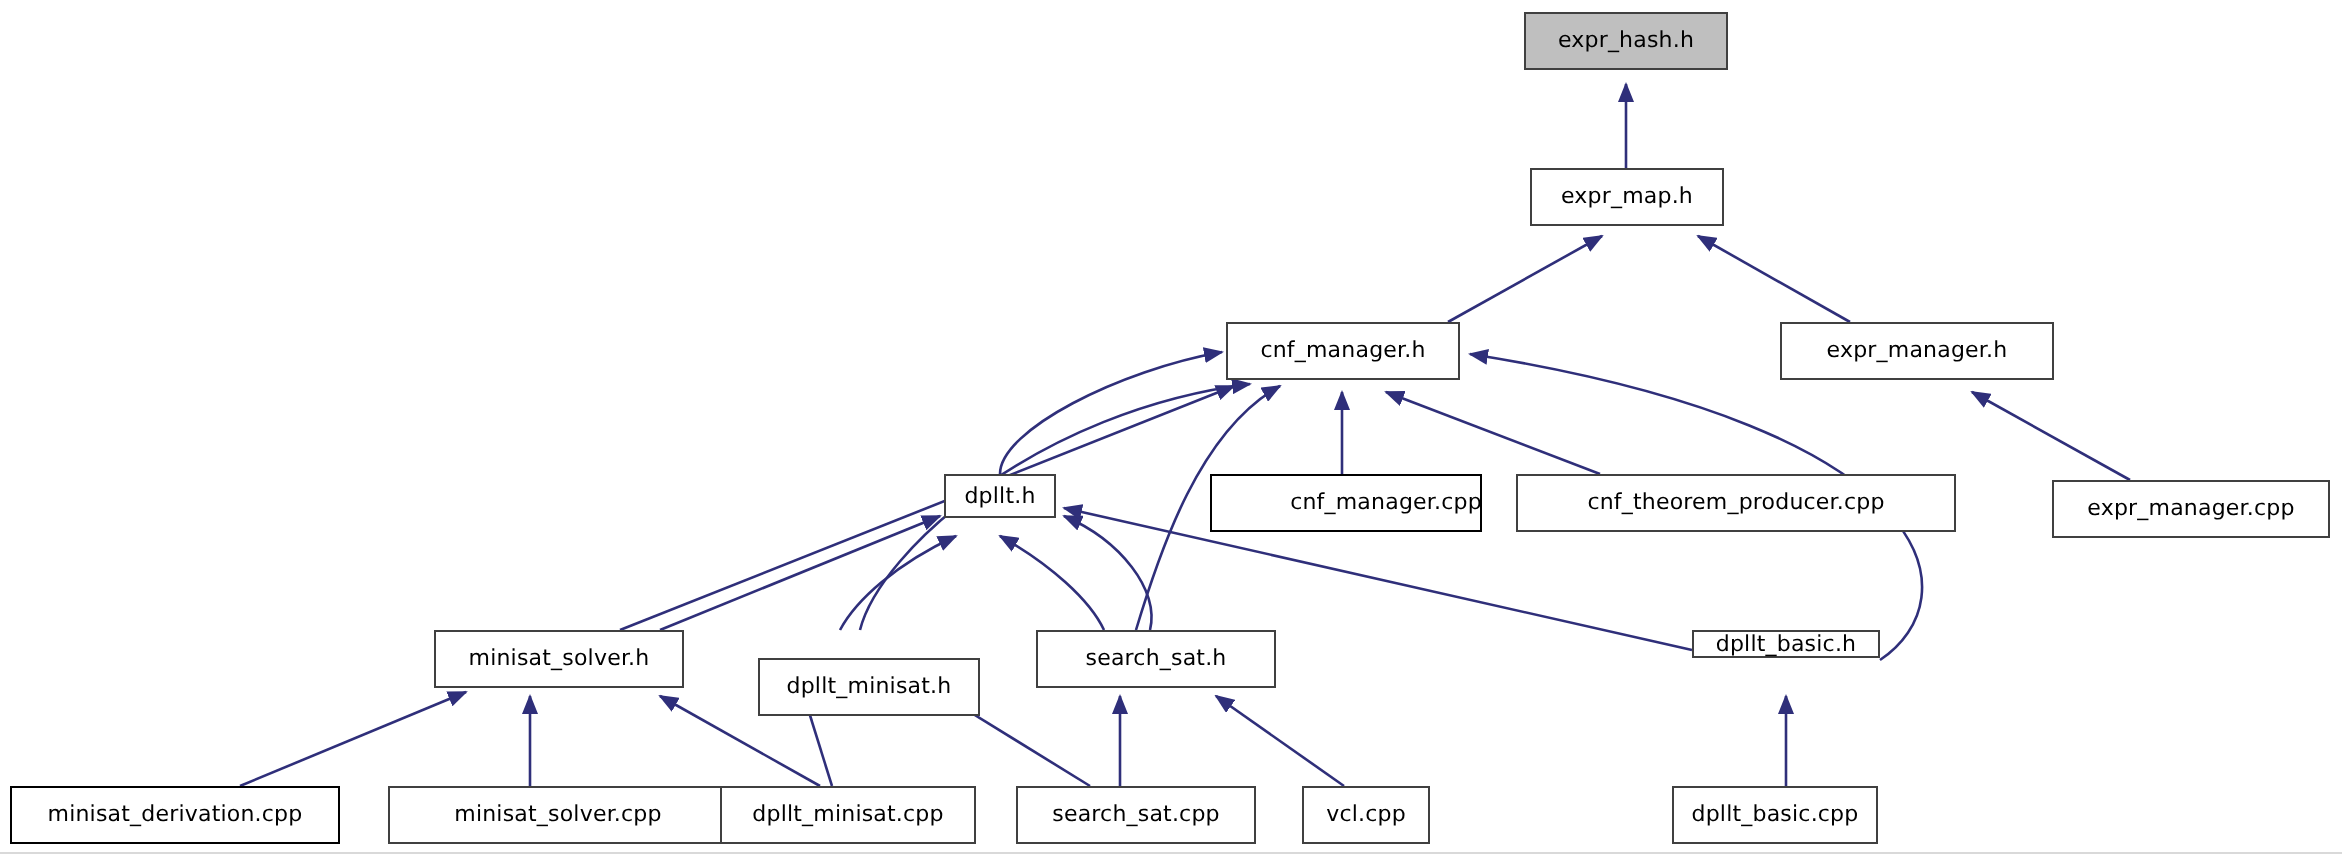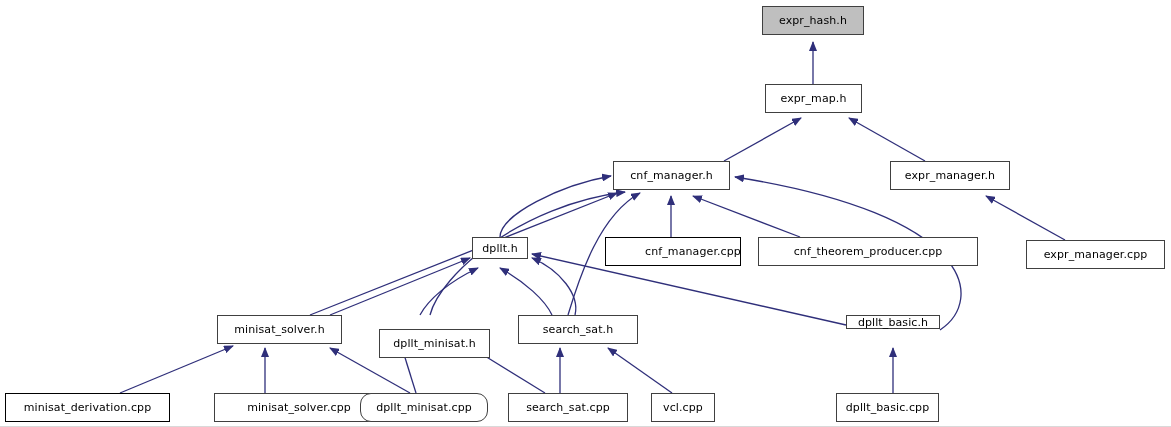--- a/index.html
+++ b/index.html
@@ -100,21 +100,21 @@
   <div id="nodes-layer">
       <div class="node current" style="left: 762px; top: 6px; width: 102px; height: 29px;">
         <span class="node-label">expr_hash.h</span>
       </div>
       <div class="node thick" style="left: 765px; top: 84px; width: 97px; height: 29px;">
         <span class="node-label">expr_map.h</span>
       </div>
       <div class="node thick" style="left: 613px; top: 161px; width: 117px; height: 29px;">
         <span class="node-label">cnf_manager.h</span>
       </div>
-      <div class="node thick" style="left: 890px; top: 161px; width: 120px; height: 29px;">
+      <div class="node thick" style="left: 890px; top: 161px; width: 137px; height: 29px;">
         <span class="node-label">expr_manager.h</span>
       </div>
       <div class="node thick" style="left: 472px; top: 237px; width: 56px; height: 22px;">
         <span class="node-label">dpllt.h</span>
       </div>
       <div class="node" style="left: 605px; top: 237px; width: 136px; height: 29px; padding-left: 40px;">
         <span class="node-label">cnf_manager.cpp</span>
       </div>
       <div class="node thick" style="left: 758px; top: 237px; width: 220px; height: 29px;">
         <span class="node-label">cnf_theorem_producer.cpp</span>
@@ -130,24 +130,24 @@
       </div>
       <div class="node thick" style="left: 518px; top: 315px; width: 120px; height: 29px;">
         <span class="node-label">search_sat.h</span>
       </div>
       <div class="node thick" style="left: 846px; top: 315px; width: 94px; height: 14px; align-items: flex-end;">
         <span class="node-label">dpllt_basic.h</span>
       </div>
       <div class="node" style="left: 5px; top: 393px; width: 165px; height: 29px;">
         <span class="node-label">minisat_derivation.cpp</span>
       </div>
-      <div class="node thick" style="left: 194px; top: 393px; width: 170px; height: 29px; margin-left: 20px;">
+      <div class="node thick" style="left: 194px; top: 393px; width: 170px; height: 29px;">
         <span class="node-label">minisat_solver.cpp</span>
       </div>
-      <div class="node thick" style="left: 360px; top: 393px; width: 128px; height: 29px; border-radius: 11px;">
+      <div class="node thick" style="left: 360px; top: 393px; width: 128px; height: 29px;">
         <span class="node-label">dpllt_minisat.cpp</span>
       </div>
       <div class="node thick" style="left: 508px; top: 393px; width: 120px; height: 29px;">
         <span class="node-label">search_sat.cpp</span>
       </div>
       <div class="node thick" style="left: 651px; top: 393px; width: 64px; height: 29px;">
         <span class="node-label">vcl.cpp</span>
       </div>
       <div class="node thick" style="left: 836px; top: 393px; width: 103px; height: 29px;">
         <span class="node-label">dpllt_basic.cpp</span>

